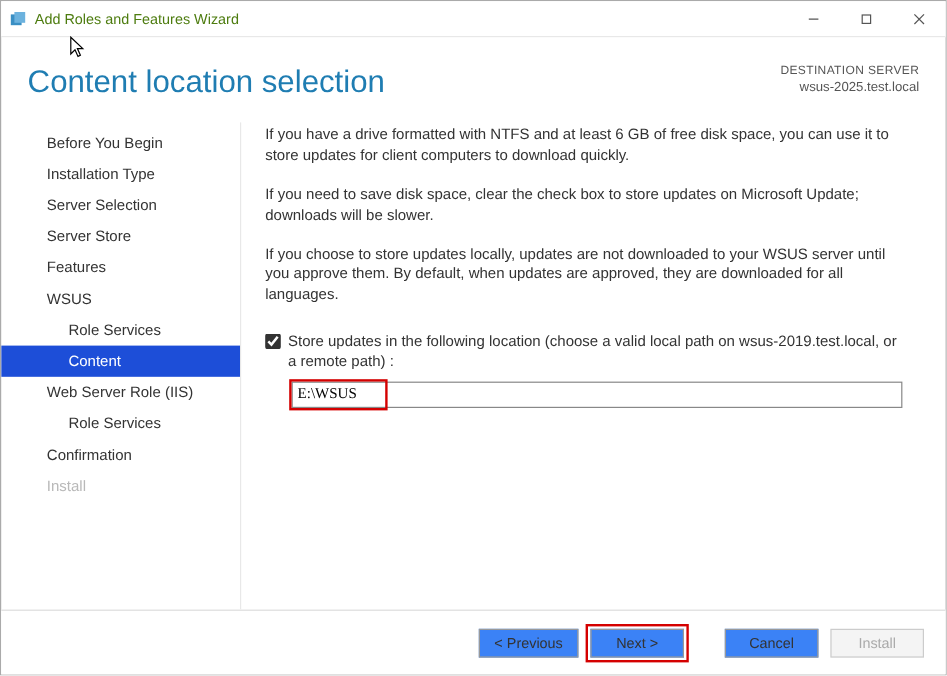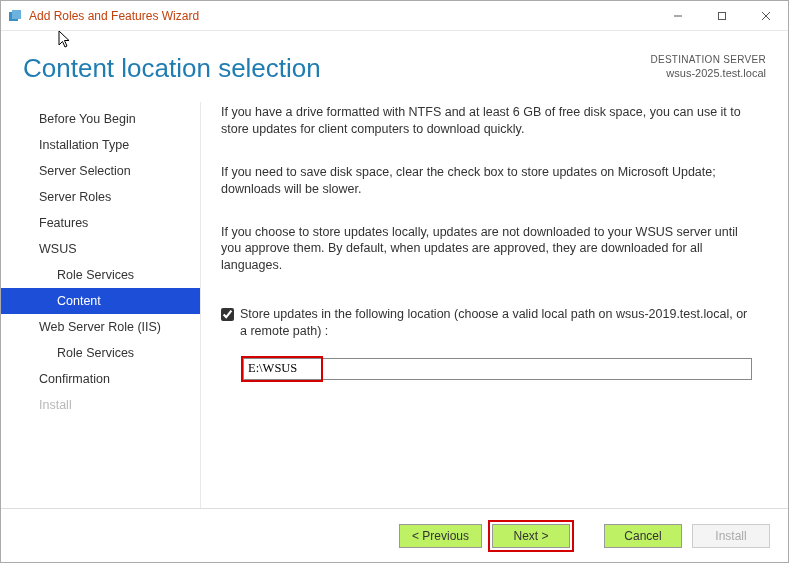--- a/index.html
+++ b/index.html
@@ -1,45 +1,45 @@
 <!DOCTYPE html>
 <html><head>
 <meta charset="utf-8">
 <style>
 * { box-sizing: border-box; margin: 0; padding: 0; font-family: "Segoe UI", Tahoma, sans-serif; }
 body { background: #fff; width: 789px; height: 563px; overflow: hidden; }
 .window { width: 789px; height: 563px; border: 1px solid #aaa; position: relative; background: #fff; display: flex; flex-direction: column; }
-.titlebar { height: 30px; background: #fff; display: flex; align-items: center; padding-left: 6px; font-size: 12px; color: #c2410c; border-bottom: 1px solid #e8e8e8; }
+.titlebar { height: 30px; background: #fff; display: flex; align-items: center; padding-left: 6px; font-size: 12px; color: #4d7c0f; border-bottom: 1px solid #e8e8e8; }
 .titlebar .tb-icon { width: 16px; height: 16px; margin-right: 6px; display: flex; align-items: center; justify-content: center; }
 .titlebar .tb-title { flex: 1; }
 .titlebar .tb-btns { display: flex; gap: 0; }
 .tb-btn { width: 44px; height: 28px; display: flex; align-items: center; justify-content: center; font-size: 12px; color: #666; cursor: pointer; }
 .cursor { position: absolute; top: 29px; left: 57px; pointer-events: none; }
 .header { display: flex; padding: 22px 22px 8px 22px; align-items: flex-start; }
 .header h1 { color: #1f7db2; font-weight: 300; font-size: 26px; flex: 1; }
 .dest { text-align: right; font-size: 11px; color: #555; line-height: 1.3; }
 .dest .d1 { font-size: 10px; letter-spacing: 0.3px; color: #555; }
 .dest .d2 { font-size: 11px; color: #555; }
 .body { flex: 1; display: flex; padding: 10px 0 0 0; overflow: hidden; }
 .side { width: 200px; padding: 4px 0; }
 .side-item { font-size: 12.5px; color: #333; padding: 6px 8px 6px 38px; cursor: pointer; white-space: nowrap; }
 .side-item.top { padding-left: 38px; }
 .side-item.sub { padding-left: 56px; }
 .side-item.selected { background: #1d4ed8; color: #fff; }
 .side-item.disabled { color: #b8b8b8; cursor: default; }
-.content { flex: 1; padding: 2px 36px 0 20px; font-size: 12.5px; color: #333; display: flex; flex-direction: column; gap: 26px; }
+.content { flex: 1; padding: 2px 36px 0 20px; font-size: 12.5px; color: #333; display: flex; flex-direction: column; gap: 16px; }
 .content p { line-height: 1.35; }
 .check-row { display: flex; align-items: flex-start; gap: 6px; margin-top: 6px; }
 .check-row input[type=checkbox] { margin-top: 2px; accent-color: #333; }
 .check-row label { line-height: 1.35; }
 .path-row { margin-left: 22px; margin-top: -8px; }
 .path-input { width: 100%; height: 22px; font-size: 12.5px; padding: 1px 4px; border: 1px solid #888; outline: none; font-family: Liberation Serif, serif; }
 .path-highlight { position: absolute; border: 2px solid #d40000; pointer-events: none; }
 .footer { height: 54px; border-top: 1px solid #ddd; display: flex; align-items: center; justify-content: flex-end; padding-right: 18px; gap: 10px; background: #fff; }
-.btn { min-width: 78px; height: 24px; font-size: 12px; border: 1px solid #999; background: #bef264; color: #333; padding: 0 12px; cursor: pointer; }
+.btn { min-width: 78px; height: 24px; font-size: 12px; border: 1px solid #999; background: #3b82f6; color: #333; padding: 0 12px; cursor: pointer; }
 .btn.disabled { color: #aaa; border-color: #ccc; background: #f4f4f4; cursor: default; }
 .btn.next-hl { outline: 2px solid #d40000; outline-offset: 2px; }
 .sep-right { border-right: 1px solid #e8e8e8; }
 </style>
 </head>
 <body>
 
 <div class="window">
 
   <div class="titlebar">
@@ -80,21 +80,21 @@
       <div class="d1">DESTINATION SERVER</div>
       <div class="d2">wsus-2025.test.local</div>
     </div>
   </div>
 
   <div class="body">
     <div class="side sep-right">
       <div class="side-item top">Before You Begin</div>
       <div class="side-item top">Installation Type</div>
       <div class="side-item top">Server Selection</div>
-      <div class="side-item top">Server Roles</div>
+      <div class="side-item top">Server Store</div>
       <div class="side-item top">Features</div>
       <div class="side-item top">WSUS</div>
       <div class="side-item sub">Role Services</div>
       <div class="side-item sub selected">Content</div>
       <div class="side-item top">Web Server Role (IIS)</div>
       <div class="side-item sub">Role Services</div>
       <div class="side-item top">Confirmation</div>
       <div class="side-item top disabled">Install</div>
     </div>
 

